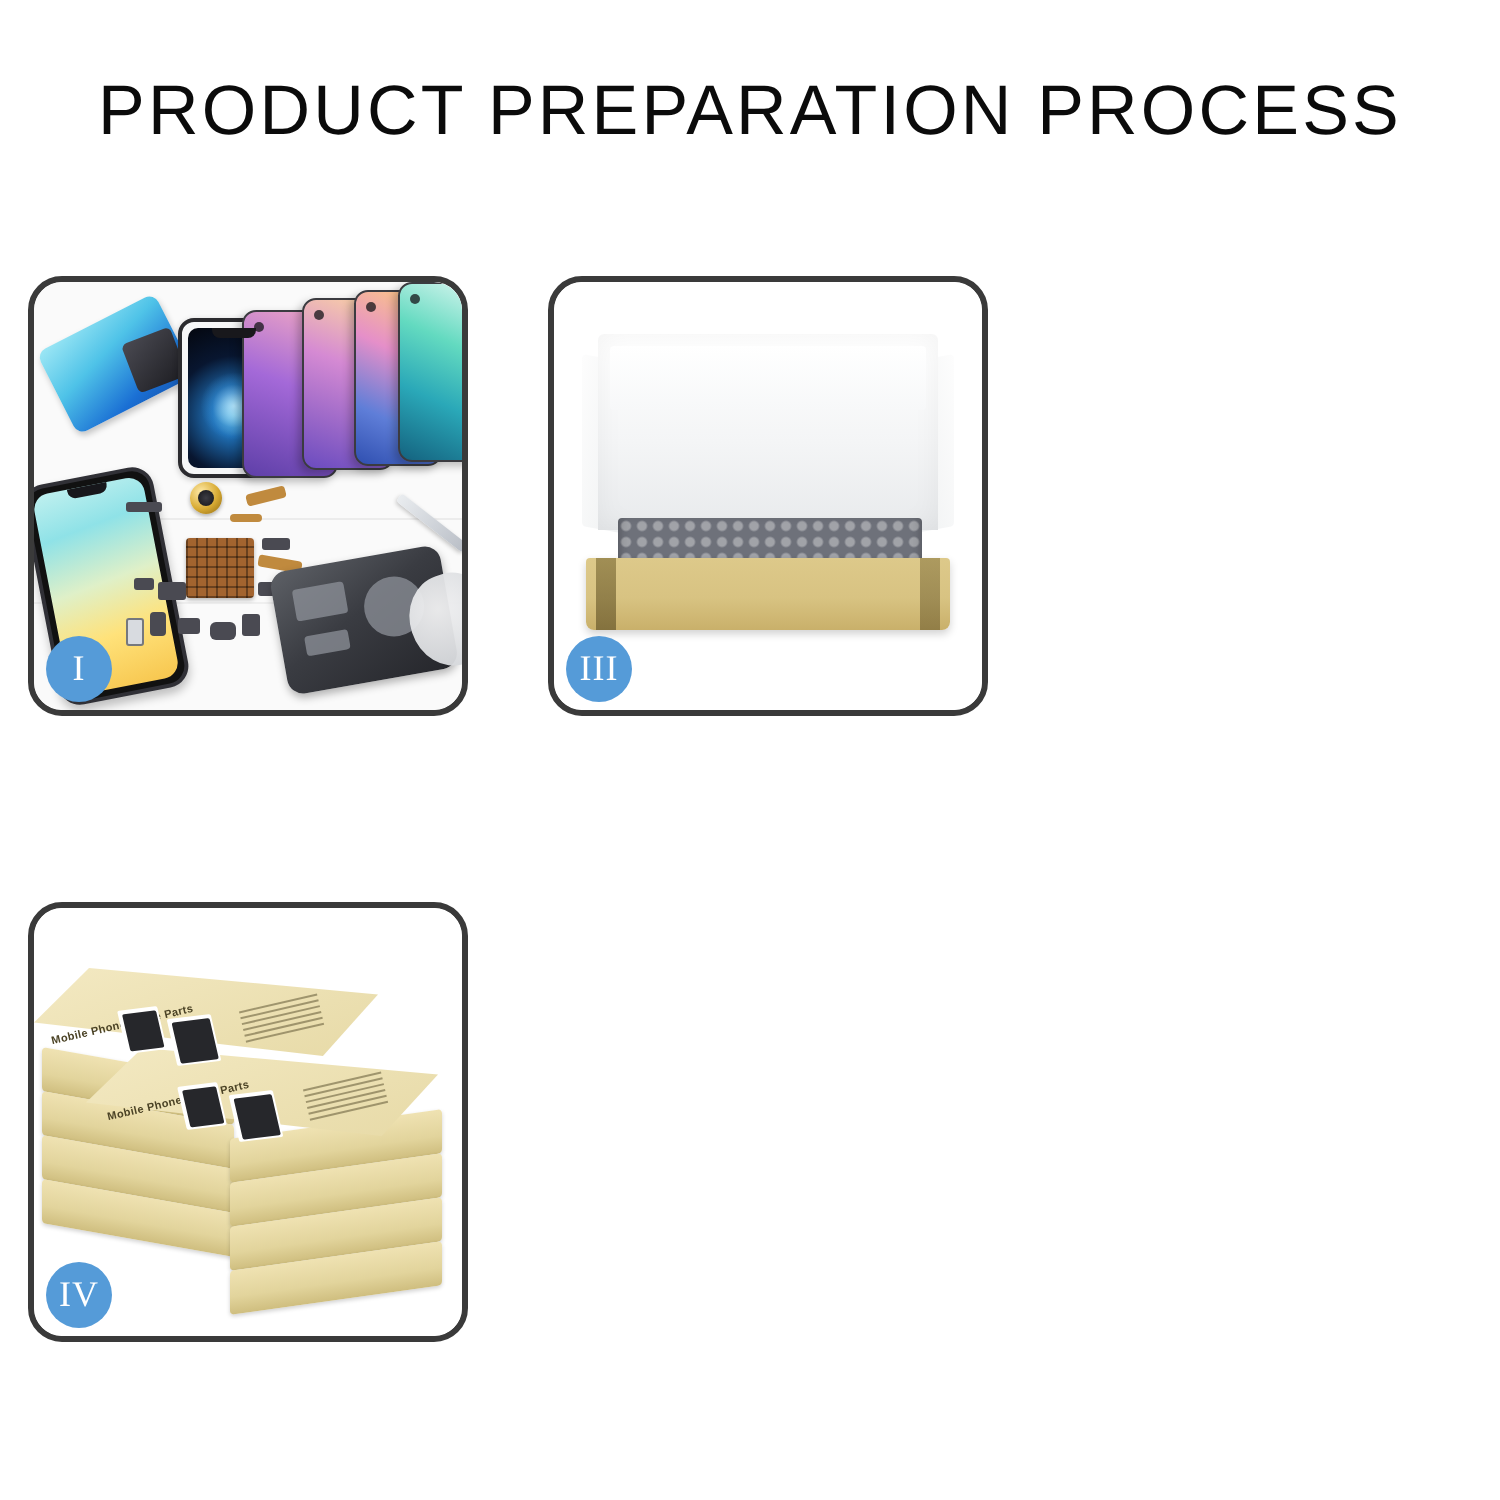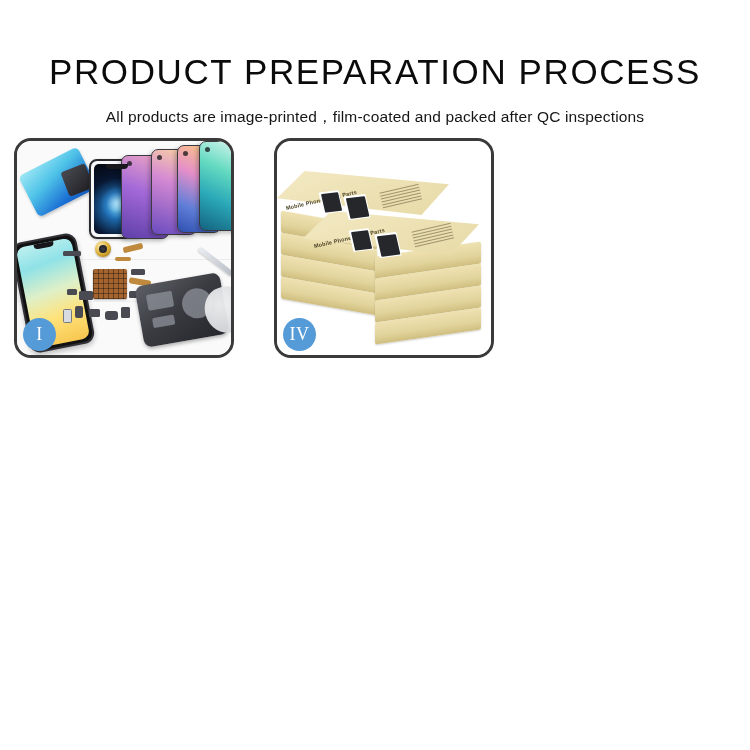--- a/index.html
+++ b/index.html
@@ -21,21 +21,21 @@
     width: 750px;
     padding-top: 38px;
     text-align: center;
   }
   .page-title {
     font-size: 35px;
     letter-spacing: 1.6px;
     font-weight: 400;
     color: #0b0b0b;
     line-height: 1.05;
-    margin: 16px;
+    margin: 0;
     white-space: nowrap;
   }
   .page-subtitle {
     font-size: 15.5px;
     color: #161616;
     margin: 10px 0 0 0;
     letter-spacing: 0.15px;
     white-space: nowrap;
   }
 
@@ -301,21 +301,20 @@
   .klines { position:absolute; }
   .klines span {
     display:block; height:1px; background:#6d6240; opacity:.6; margin-bottom:2px;
   }
 </style>
 </head>
 <body>
 
 <div class="header">
   <h1 class="page-title">PRODUCT PREPARATION PROCESS</h1>
-  <p class="page-subtitle">All products are image-printed，film-coated and packed after QC inspections</p>
 </div>
 
 <div class="grid">
 
   <div class="panel">
     <div class="panel-inner p1">
       <div class="bg-strip"></div>
       <div class="bg-strip2"></div>
 
       <div class="film"></div>
@@ -367,20 +366,32 @@
         <span class="cut" style="left:12px;top:34px;width:22px;height:10px;"></span>
       </div>
 
       <div class="tweezer"></div>
       <div class="hand"></div>
     </div>
     <div class="badge">I</div>
   </div>
 
 
+  <div class="panel">
+    <div class="panel-inner p3">
+      <div class="flatbox">
+        <div class="wall-l"></div>
+        <div class="wall-r"></div>
+        <div class="foam-lid"></div>
+        <div class="contents"></div>
+        <div class="tray"></div>
+      </div>
+    </div>
+    <div class="badge">III</div>
+  </div>
 
   <div class="panel">
     <div class="panel-inner p4">
       <div class="stack">
 
         <div class="kbox" style="left:4px;top:66px;width:96px;height:22px;transform:skewY(10deg);"></div>
         <div class="kbox" style="left:4px;top:88px;width:96px;height:22px;transform:skewY(10deg);"></div>
         <div class="kbox" style="left:4px;top:110px;width:96px;height:22px;transform:skewY(10deg);"></div>
         <div class="kbox" style="left:4px;top:132px;width:96px;height:22px;transform:skewY(10deg);"></div>
 

